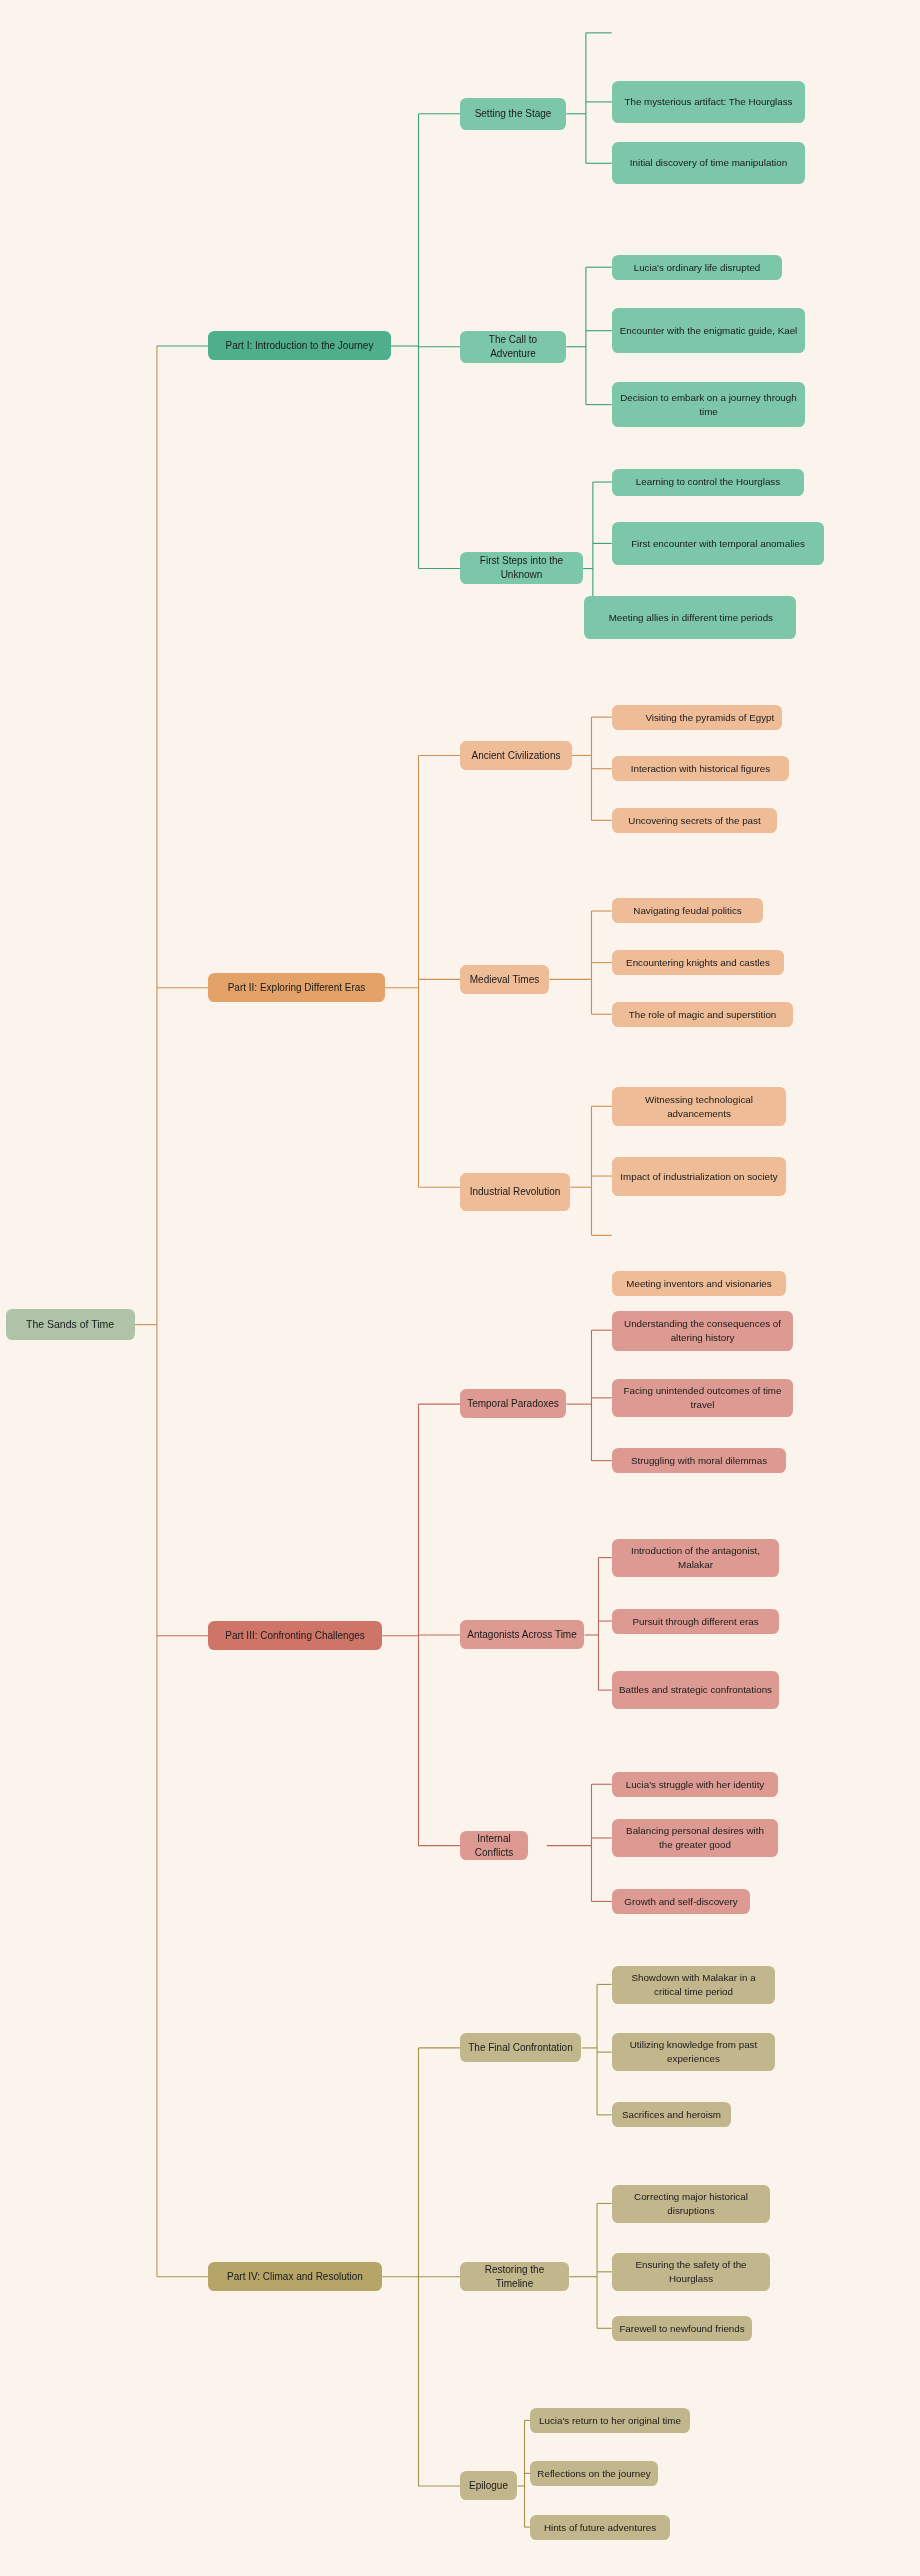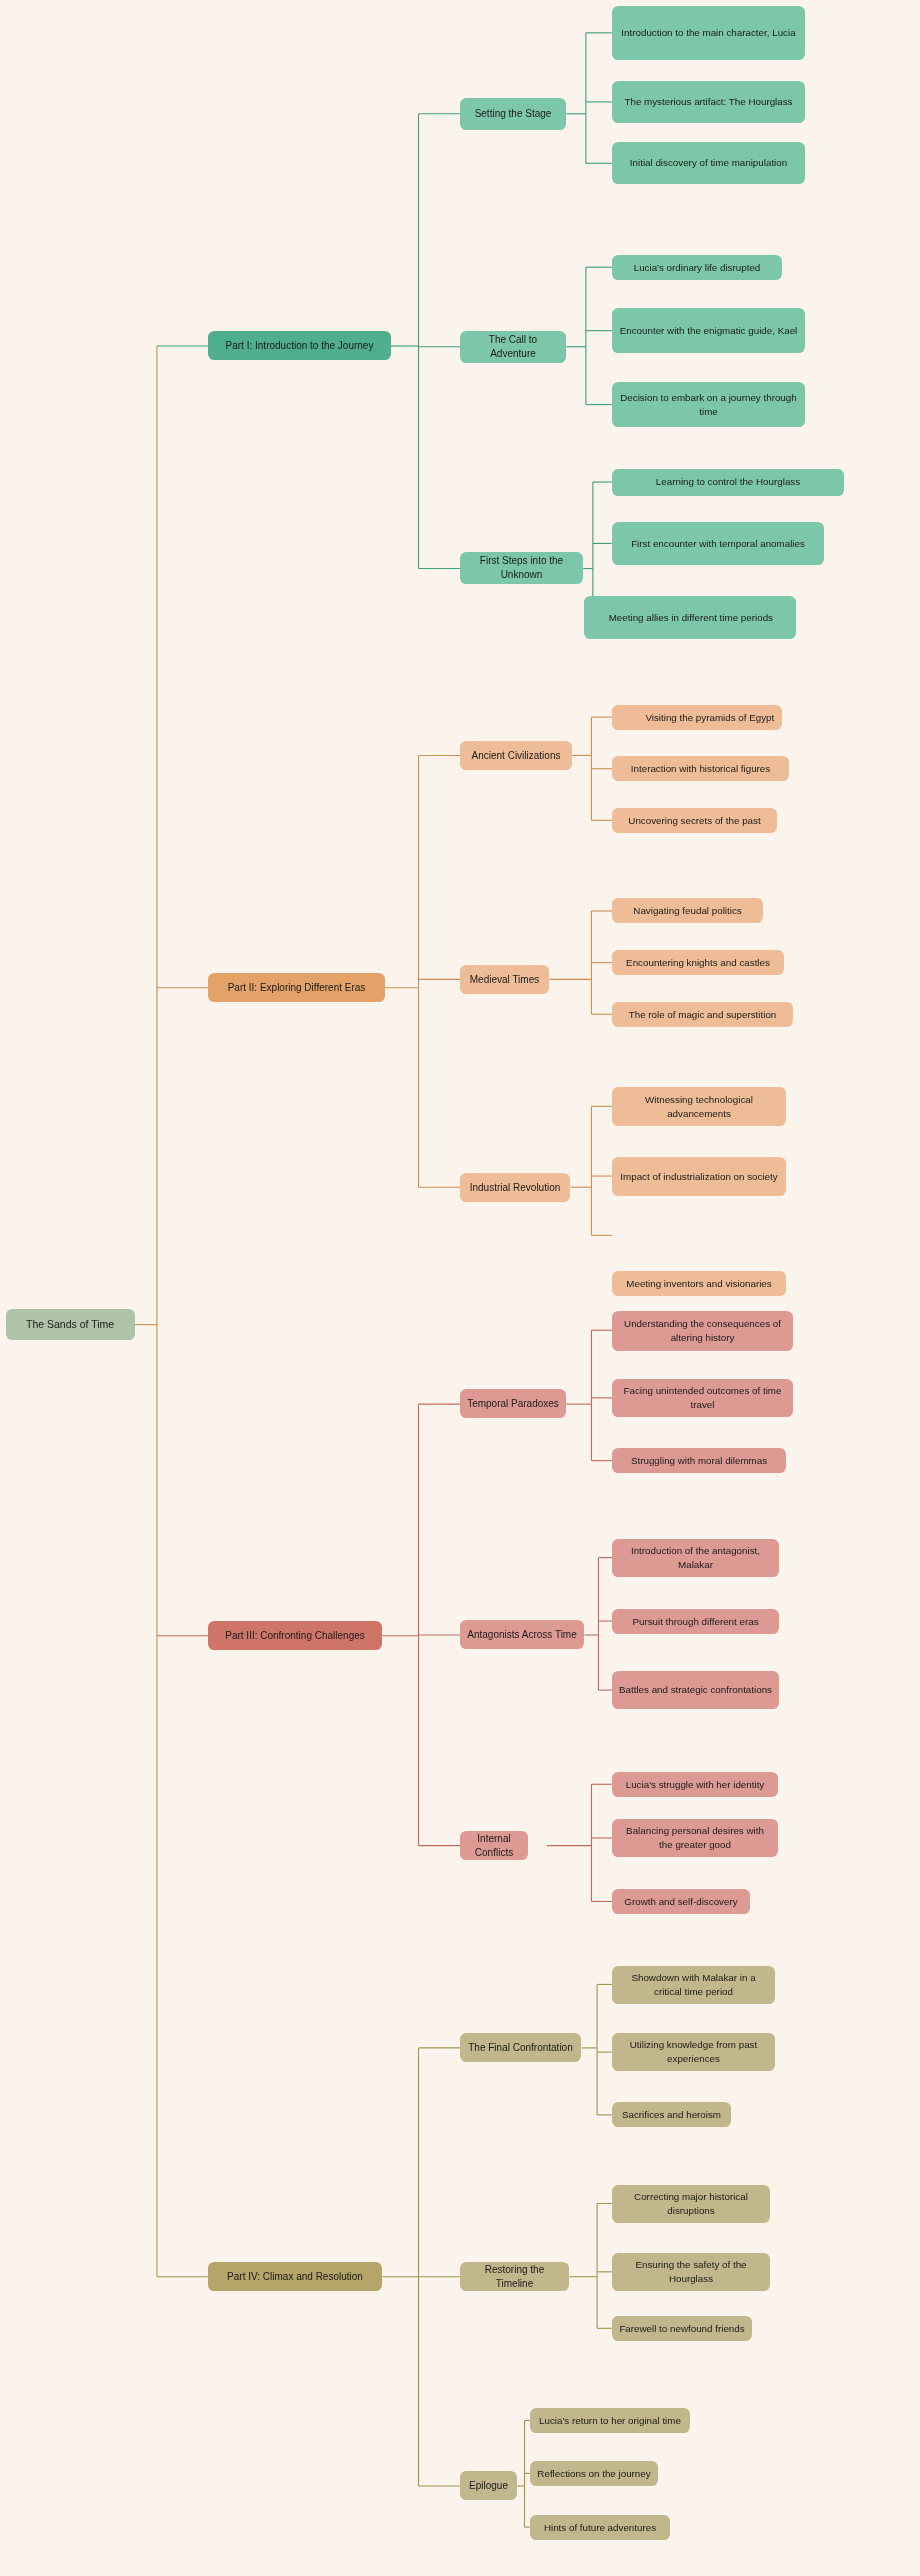--- a/index.html
+++ b/index.html
@@ -177,23 +177,20 @@
     <span>The Sands of Time</span>
   </div>
 
   <div class="node lvl1 g1" style="left:208px;top:331px;width:183px;height:29px;">
     <span>Part I: Introduction to the Journey</span>
   </div>
 
   <div class="node lvl2 g2" style="left:460px;top:98px;width:106px;height:32px;">
     <span>Setting the Stage</span>
   </div>
-  <div class="node lvl3 g3" style="left:612px;top:5.6px;width:193px;height:54px;">
-    <span>Introduction to the main character, Lucia</span>
-  </div>
   <div class="node lvl3 g3" style="left:612px;top:81px;width:193px;height:42px;">
     <span>The mysterious artifact: The Hourglass</span>
   </div>
   <div class="node lvl3 g3" style="left:612px;top:142px;width:193px;height:42px;">
     <span>Initial discovery of time manipulation</span>
   </div>
 
   <div class="node lvl2 g2" style="left:460px;top:331px;width:106px;height:32px;">
     <span>The Call to Adventure</span>
   </div>
@@ -203,21 +200,21 @@
   <div class="node lvl3 g3" style="left:612px;top:308px;width:193px;height:45px;">
     <span>Encounter with the enigmatic guide, Kael</span>
   </div>
   <div class="node lvl3 g3" style="left:612px;top:382px;width:193px;height:45px;">
     <span>Decision to embark on a journey through time</span>
   </div>
 
   <div class="node lvl2 g2" style="left:460px;top:552px;width:123px;height:32px;">
     <span>First Steps into the Unknown</span>
   </div>
-  <div class="node lvl3 g3" style="left:612px;top:469px;width:232px;height:26.5px;">
+  <div class="node lvl3 g3" style="left:612px;top:469px;width:192px;height:26.5px;">
     <span>Learning to control the Hourglass</span>
   </div>
   <div class="node lvl3 g3" style="left:612px;top:522px;width:212px;height:43px;">
     <span>First encounter with temporal anomalies</span>
   </div>
   <div class="node lvl3 g3" style="left:584px;top:596px;width:212px;height:43px;padding-left:8px;">
     <span>Meeting allies in different time periods</span>
   </div>
 
   <div class="node lvl1 o1" style="left:208px;top:973px;width:177px;height:29px;">
@@ -243,21 +240,21 @@
   <div class="node lvl3 o3" style="left:612px;top:898px;width:151px;height:25px;">
     <span>Navigating feudal politics</span>
   </div>
   <div class="node lvl3 o3" style="left:612px;top:950px;width:172px;height:25px;">
     <span>Encountering knights and castles</span>
   </div>
   <div class="node lvl3 o3" style="left:612px;top:1002px;width:181px;height:25px;">
     <span>The role of magic and superstition</span>
   </div>
 
-  <div class="node lvl2 o2" style="left:460px;top:1173px;width:110px;height:29px;">
+  <div class="node lvl2 o2" style="left:460px;top:1173px;width:110px;height:38px;">
     <span>Industrial Revolution</span>
   </div>
   <div class="node lvl3 o3" style="left:612px;top:1087px;width:174px;height:39px;">
     <span>Witnessing technological advancements</span>
   </div>
   <div class="node lvl3 o3" style="left:612px;top:1157px;width:174px;height:39px;">
     <span>Impact of industrialization on society</span>
   </div>
   <div class="node lvl3 o3" style="left:612px;top:1223px;width:174px;height:25px;margin-top:48px;">
     <span>Meeting inventors and visionaries</span>

